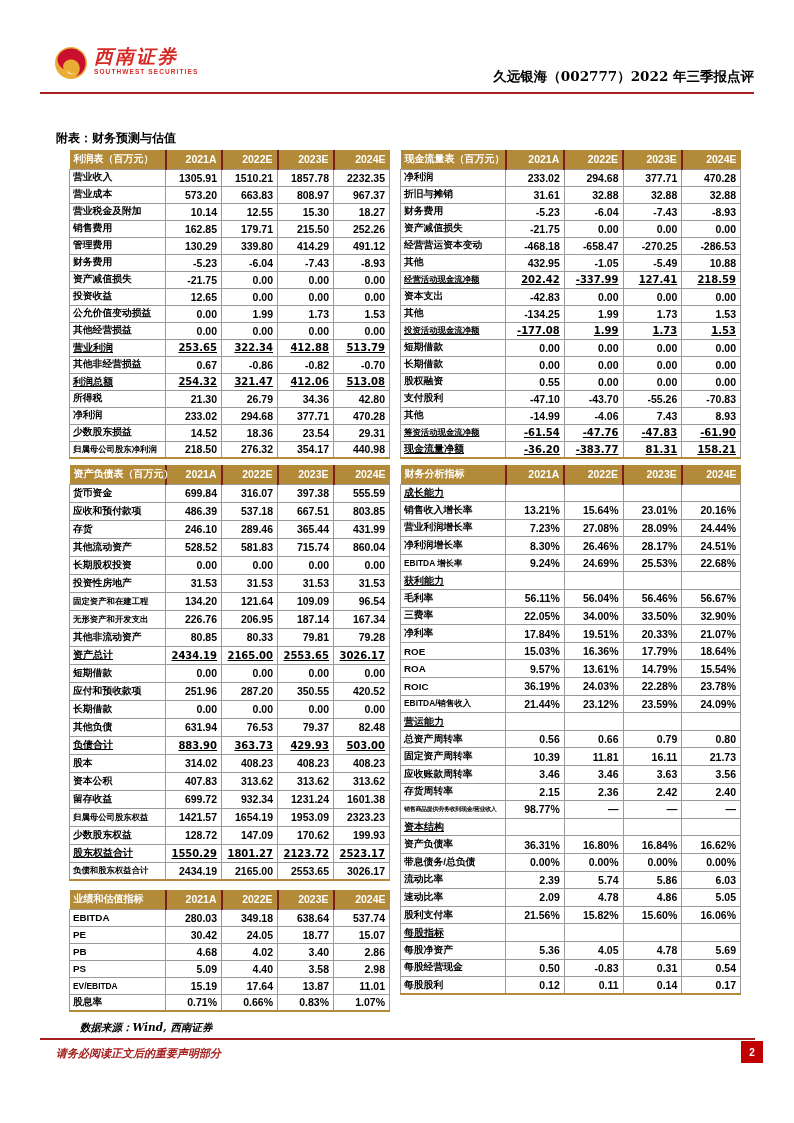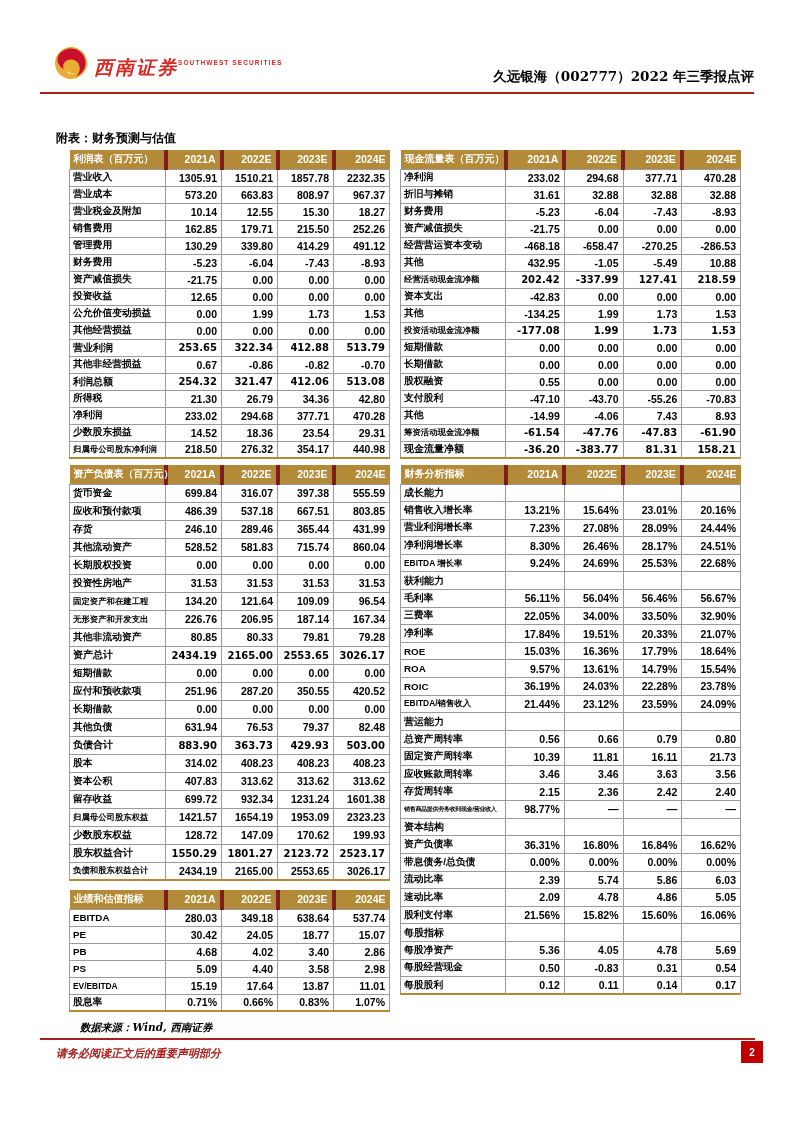--- a/index.html
+++ b/index.html
@@ -7,45 +7,45 @@
   body {
     position:relative;
     background:#ffffff;
     font-family:"Liberation Sans", sans-serif;
     color:#000;
     overflow:hidden;
   }
   
   .page-header { position:absolute; top:42px; left:40px; right:40px; height:48px; }
   .logo { position:absolute; left:14px; top:4px; display:flex; align-items:flex-start; gap:6px; }
-  .logo-txt { display:flex; flex-direction:row; margin-top:11px; }
+  .logo-txt { display:flex; flex-direction:column; margin-top:0; }
   .logo-cn { color:var(--brand_red,#D42B26); font-size:19px; font-weight:700; font-style:italic; font-family:"DejaVu Serif", serif; line-height:20px; letter-spacing:2px; }
   .logo-en { color:var(--brand_red,#D42B26); font-size:6.5px; font-weight:700; letter-spacing:1.1px; margin-top:2px; }
   .report-title { position:absolute; right:0; bottom:4px; font-size:13.5px; font-weight:700; font-family:"DejaVu Serif", serif; }
   .header-rule { position:absolute; top:92px; left:40px; right:40px; height:2px; background:var(--rule_red,#A6201E); }
   .section-title { position:absolute; top:130px; left:56px; font-size:12px; font-weight:700; font-family:"DejaVu Serif", serif; }
 
   
   .content { position:absolute; top:150px; left:57px; display:flex; gap:10px; }
   .col-left  { width:333px;padding-left:12px; }
   .col-right { width:341px; }
   table.ftable { border-collapse:collapse; table-layout:fixed; width:100%; border-bottom:2px solid var(--gold,#B28A38); }
   .ftable th {
     background:var(--gold,#B28A38); color:#fff;
     font-size:10.5px; font-weight:700; height:19px;
   }
   .ftable th.lbl { text-align:left; padding-left:4px; font-size:10px; white-space:nowrap; }
-  .ftable th.val { text-align:right; padding-right:4px; border-left:4px solid #7f1d1d; }
+  .ftable th.val { text-align:right; padding-right:4px; border-left:2px solid #7f1d1d; }
   .ftable td {
     border:1px solid var(--border_gray,#9A9A9A);
     font-size:10.5px; font-weight:700; height:17px; background:#fff;
   }
   .ftable td.lbl { text-align:left; padding-left:3px; font-size:9.8px; white-space:nowrap; overflow:hidden; }
   .ftable td.val { text-align:right; padding-right:4px; }
-  .ftable td.b   { font-weight:800; font-family:"DejaVu Sans", sans-serif; font-size:10px; }
+  .ftable td.b   { font-weight:800; font-family:"DejaVu Sans", sans-serif; font-size:10px;text-decoration:underline; }
   .ftable td.sm   { font-size:8.4px; }
   .ftable td.tiny { font-size:6px; letter-spacing:-0.3px; }
   .col-left  .lbl { width:96px; }
   .col-right .lbl { width:105px; }
   .t-balance td { height:18px; }
   .t-metrics td { height:17.6px; }
   .mt6 { margin-top:6px; }
   .mt8 { margin-top:9px; }
   .source-note { margin-top:9px; padding-left:2px; font-size:10.5px; font-weight:700; font-style:italic; font-family:"DejaVu Serif", serif;margin-left:9px; }
 

